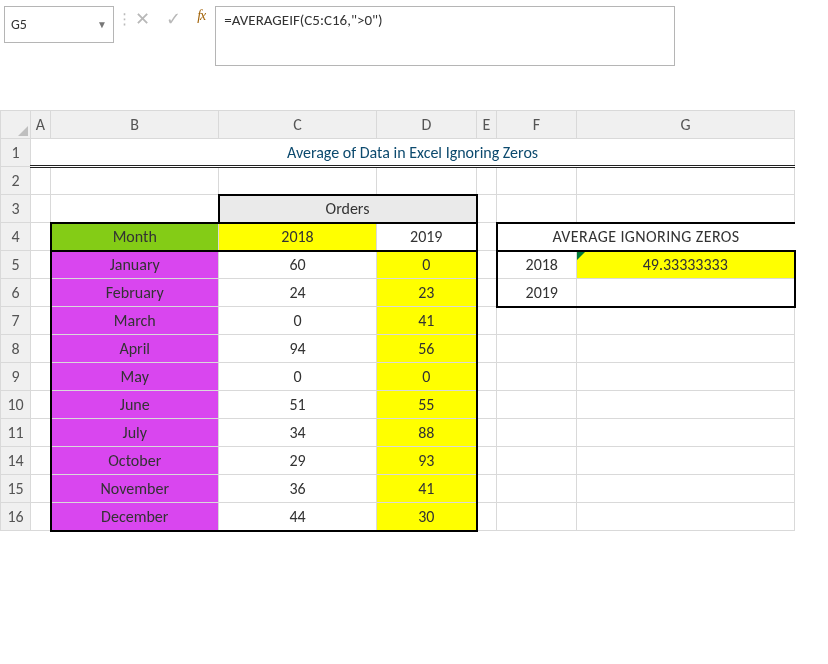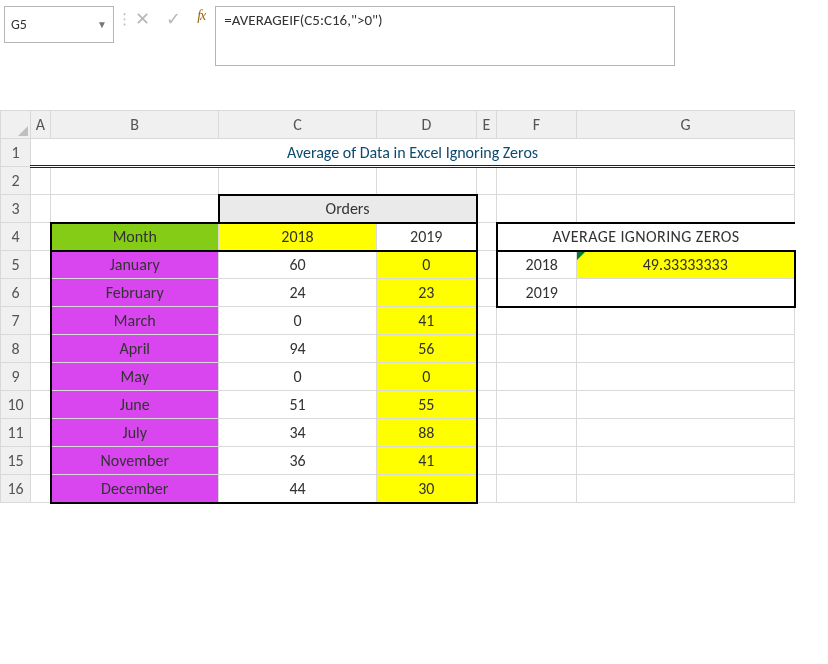--- a/index.html
+++ b/index.html
@@ -309,20 +309,30 @@
     <td class="fill-orange thick-left">July</td>
     <td>34</td>
     <td class="fill-yellow thick-right">88</td>
     <td></td>
         <td></td>
         <td></td>
   </tr>
 
 
 
+  <tr>
+    <td class="rowhdr">14</td>
+    <td></td>
+    <td class="fill-orange thick-left">October</td>
+    <td>29</td>
+    <td class="fill-yellow thick-right">93</td>
+    <td></td>
+        <td></td>
+        <td></td>
+  </tr>
 
   <tr>
     <td class="rowhdr">15</td>
     <td></td>
     <td class="fill-orange thick-left">November</td>
     <td>36</td>
     <td class="fill-yellow thick-right">41</td>
     <td></td>
         <td></td>
         <td></td>

